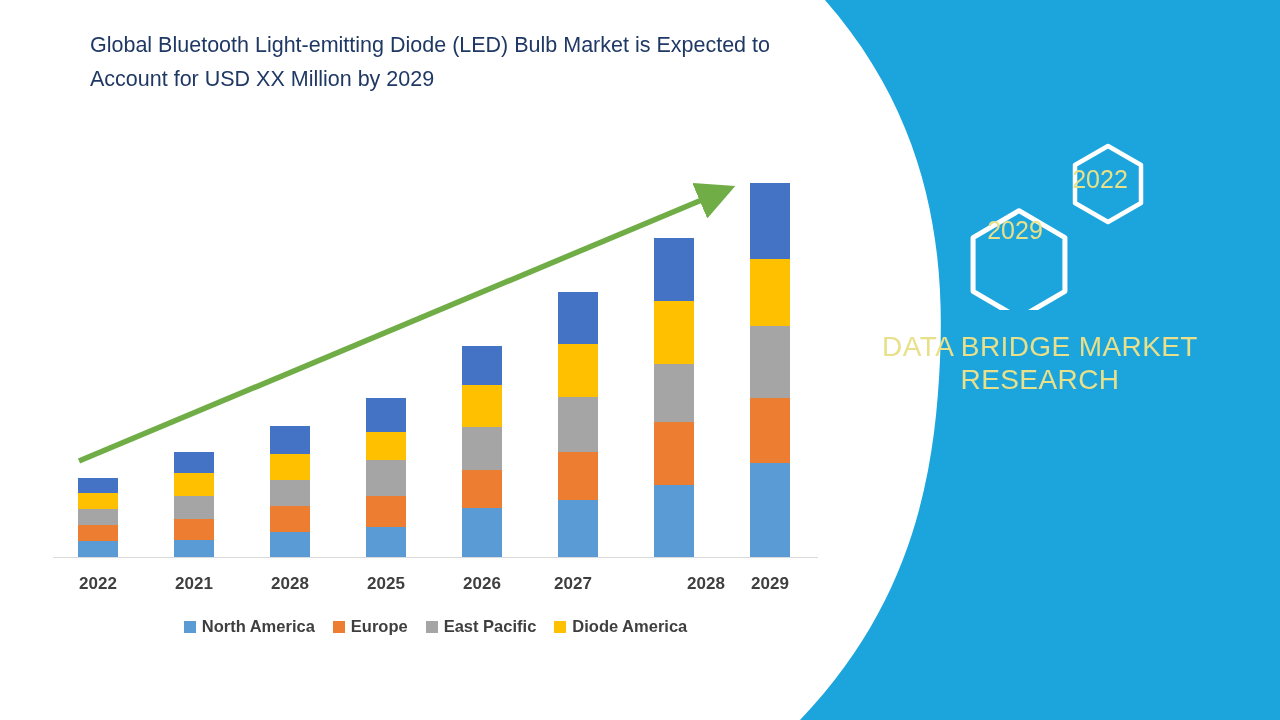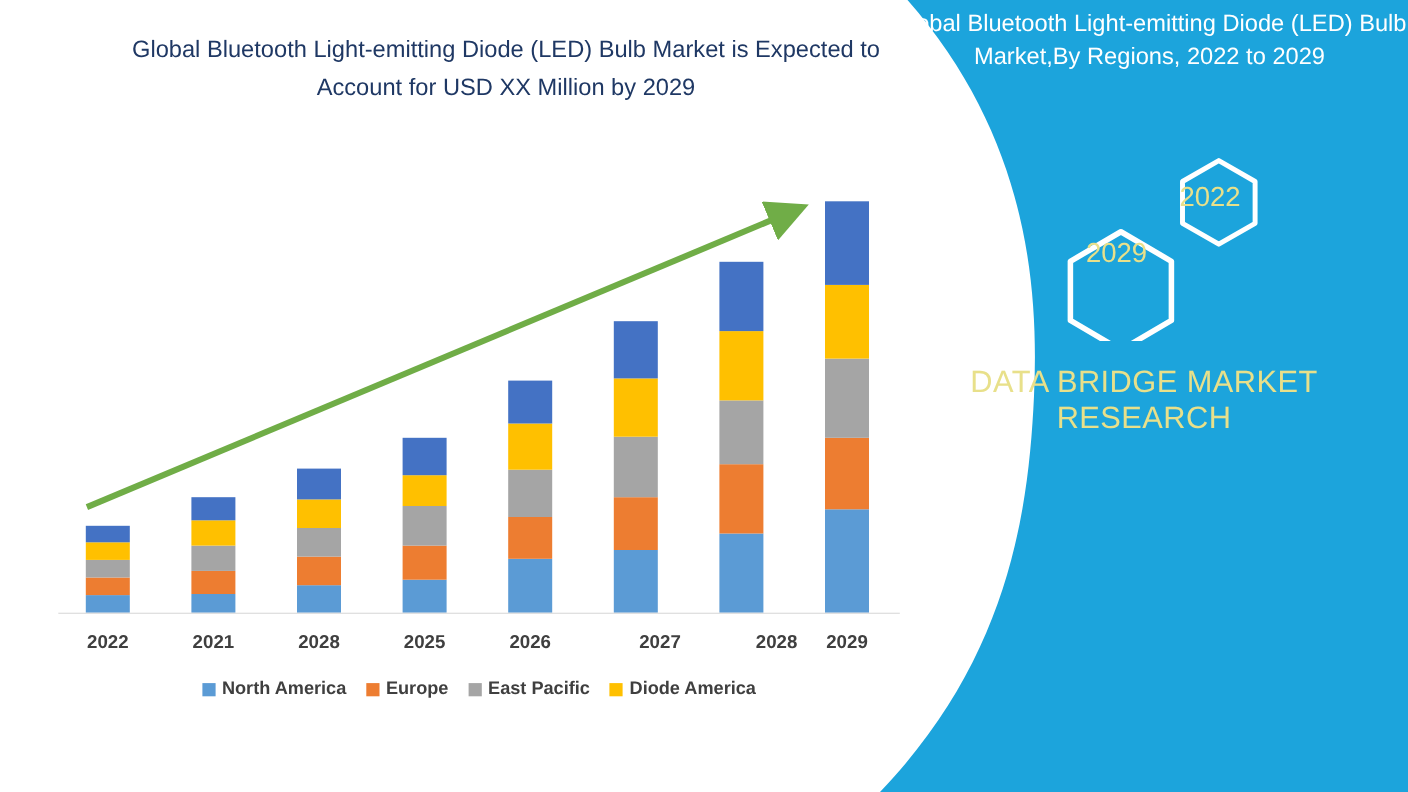--- a/index.html
+++ b/index.html
@@ -31,21 +31,21 @@
     position:absolute;left:110px;top:25px;width:100px;text-align:center;
     color:#e8e08a;font-size:25px;
   }
   #brand{
     position:absolute;top:330px;left:40px;width:400px;text-align:center;
     color:#e8e08a;font-size:28px;line-height:33px;letter-spacing:.4px;
   }
   
   #chart-title{
     position:absolute;top:28px;left:90px;width:740px;
-    text-align:center;color:#1f3864;font-size:21.5px;line-height:34px;
+    color:#1f3864;font-size:21.5px;line-height:34px;
   }
   #plot{
     position:absolute;left:0;top:0;width:860px;height:600px;
   }
   .bar{position:absolute;width:40px;}
   .seg{position:absolute;left:0;width:40px;}
   #axis-line{
     position:absolute;left:53px;top:557px;width:765px;height:1px;
     background:#d9d9d9;
   }
@@ -126,21 +126,21 @@
         <div class="seg" style="height: 76px; top: 183px; background: rgb(68, 114, 196);"></div>
       </div>
     </div>
   <div id="axis-line"></div>
   <div id="xlabels">
       <div class="xlabel" style="left: 58px;">2022</div>
       <div class="xlabel" style="left: 154px;">2021</div>
       <div class="xlabel" style="left: 250px;">2028</div>
       <div class="xlabel" style="left: 346px;">2025</div>
       <div class="xlabel" style="left: 442px;">2026</div>
-      <div class="xlabel" style="left: 560px;">2027</div>
+      <div class="xlabel" style="left: 533px;">2027</div>
       <div class="xlabel" style="left: 666px;">2028</div>
       <div class="xlabel" style="left: 730px;">2029</div>
     </div>
   <svg id="arrow-svg" viewBox="0 0 860 600">
     <defs>
       <marker id="ahead" markerWidth="7" markerHeight="7" refX="3.2" refY="3.5" orient="auto">
         <path d="M0,0 L7,3.5 L0,7 Z" fill="#70AD47"></path>
       </marker>
     </defs>
     <line x1="79" y1="461" x2="716" y2="194" stroke="#70AD47" stroke-width="5.5" marker-end="url(#ahead)"></line>
@@ -164,21 +164,20 @@
       <span class="legend-swatch" style="background: rgb(255, 192, 0);"></span>
       <span class="legend-label">Diode America</span>
     </div>
   </div>
 
 <div id="right-panel">
   <svg width="480" height="720" viewBox="0 0 480 720">
     <path d="M 480,0 L 25,0 C 130,120 145,250 140,360 C 135,470 115,600 0,720 L 480,720 Z" fill="#1CA4DC"></path>
   </svg>
   <div id="panel-content">
-    <div id="panel-title">Global Bluetooth Light-emitting Diode (LED) Bulb Market,By Regions, 2022 to 2029</div>
     <div id="hex-wrap">
       <svg width="250" height="170" viewBox="0 0 250 170">
         <polygon points="75,14 116,38 116,86 75,110 34,86 34,38" transform="translate(-5,55) scale(1.12) translate(0,0)" fill="none" stroke="#ffffff" stroke-width="4.5" stroke-linejoin="round"></polygon>
         <polygon points="168,6 201,25 201,63 168,82 135,63 135,25" fill="none" stroke="#ffffff" stroke-width="4.5" stroke-linejoin="round"></polygon>
       </svg>
       <div id="hex-2029-label">2029</div>
       <div id="hex-2022-label">2022</div>
     </div>
     <div id="brand">DATA BRIDGE MARKET RESEARCH</div>
   </div>

